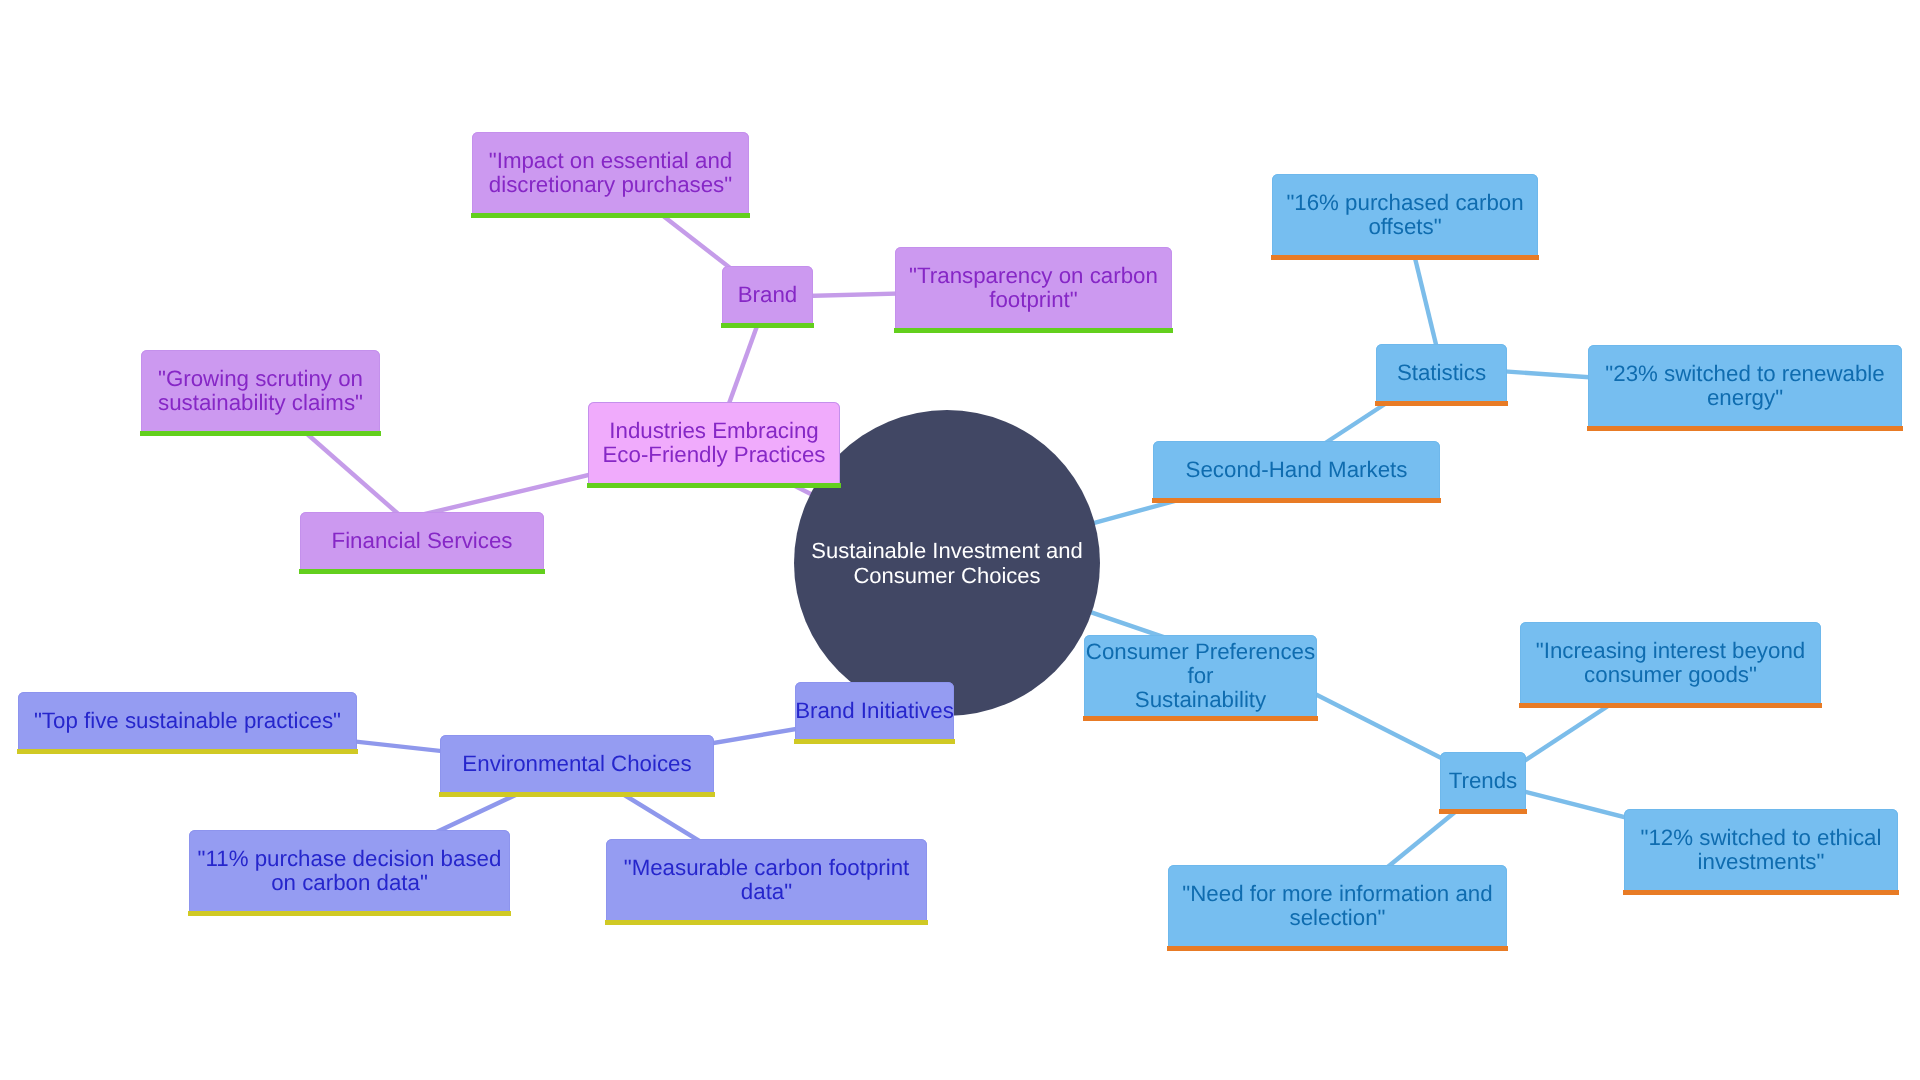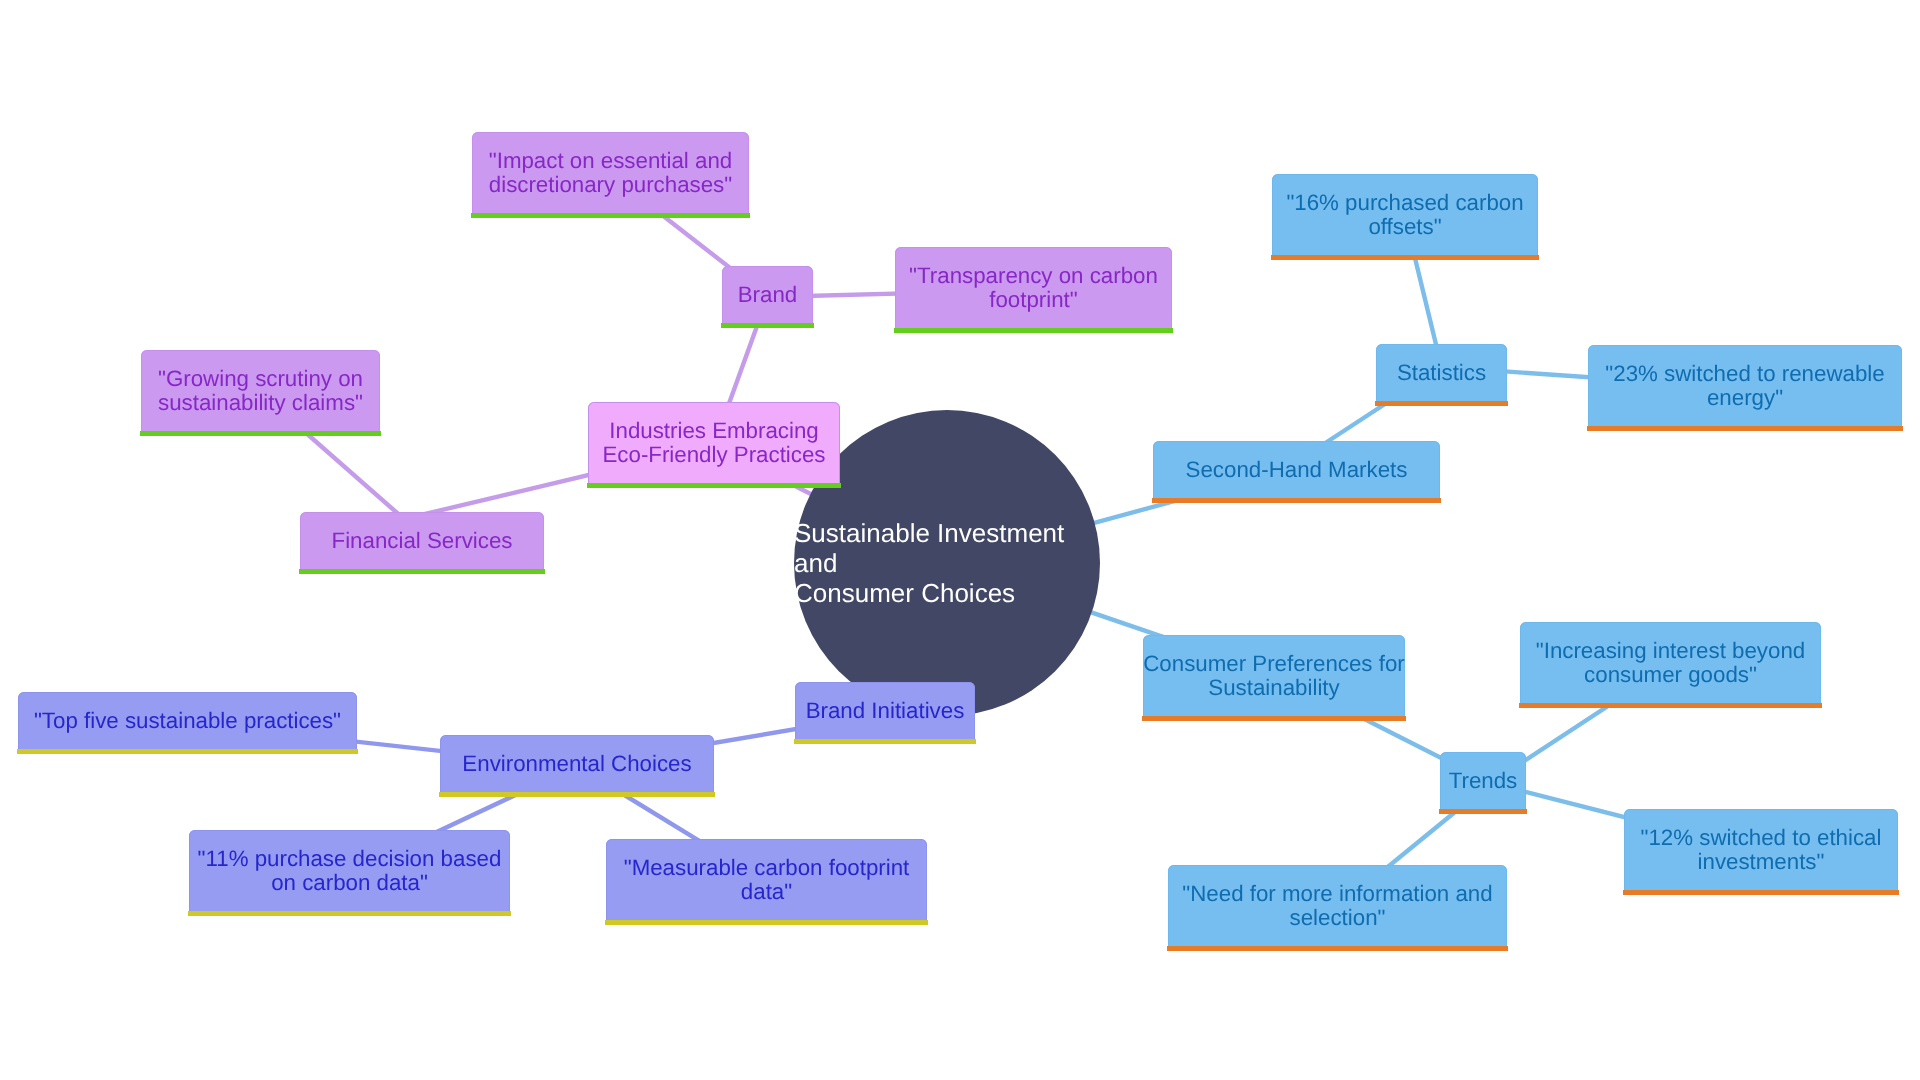--- a/index.html
+++ b/index.html
@@ -14,22 +14,22 @@
   #node-layer{position:absolute;left:0;top:0;width:1920px;height:1080px;}
   .node{position:absolute;box-sizing:border-box;
         display:flex;align-items:center;justify-content:center;
         border-radius:6px;padding-bottom:5px;}
   .node .lbl{display:block;width:100%;text-align:center;
              white-space:pre-line;font-size:22.3px;line-height:24px;}
   .node .accent{position:absolute;left:-1px;bottom:0;height:5px;
                 width:calc(100% + 2px);border-radius:0;}
   .root-node{position:absolute;box-sizing:border-box;border-radius:50%;
              display:flex;align-items:center;justify-content:center;}
-  .root-node .lbl{display:block;width:100%;white-space:pre-line;
-                  font-size:26px;line-height:30px;}
+  .root-node .lbl{display:block;width:100%;text-align:center;white-space:pre-line;
+                  font-size:22px;line-height:25px;}
 </style>
 </head>
 <body>
 
 <div id="stage">
 
   <svg id="edge-layer" viewBox="0 0 1920 1080" width="1920" height="1080">
     <line x1="947" y1="563" x2="714" y2="445" stroke="#c59ce9" stroke-width="4.4" stroke-linecap="butt"></line>
     <line x1="714" y1="445" x2="767.5" y2="297" stroke="#c59ce9" stroke-width="4.4" stroke-linecap="butt"></line>
     <line x1="714" y1="445" x2="404" y2="519" stroke="#c59ce9" stroke-width="4.4" stroke-linecap="butt"></line>
@@ -96,21 +96,21 @@
   </div>
   <div class="node" style="left:1588px;top:345px;width:314px;height:86px;background:#76bef0;box-shadow:inset 0 0 0 1px #6eb8ec;">
     <span class="lbl" style="color:#0f6caf">"23% switched to renewable
 energy"</span>
     <i class="accent" style="background:#e87b25"></i>
   </div>
   <div class="node" style="left:1153px;top:441px;width:287px;height:62px;background:#76bef0;box-shadow:inset 0 0 0 1px #6eb8ec;">
     <span class="lbl" style="color:#0f6caf">Second-Hand Markets</span>
     <i class="accent" style="background:#e87b25"></i>
   </div>
-  <div class="node" style="left:1143px;top:635px;width:262px;height:86px;background:#76bef0;box-shadow:inset 0 0 0 1px #6eb8ec;">
+  <div class="node" style="left:1084px;top:635px;width:233px;height:86px;background:#76bef0;box-shadow:inset 0 0 0 1px #6eb8ec;">
     <span class="lbl" style="color:#0f6caf">Consumer Preferences for
 Sustainability</span>
     <i class="accent" style="background:#e87b25"></i>
   </div>
   <div class="node" style="left:1520px;top:622px;width:301px;height:86px;background:#76bef0;box-shadow:inset 0 0 0 1px #6eb8ec;">
     <span class="lbl" style="color:#0f6caf">"Increasing interest beyond
 consumer goods"</span>
     <i class="accent" style="background:#e87b25"></i>
   </div>
   <div class="node" style="left:1440px;top:752px;width:86px;height:62px;background:#76bef0;box-shadow:inset 0 0 0 1px #6eb8ec;">
@@ -120,21 +120,21 @@
   <div class="node" style="left:1624px;top:809px;width:274px;height:86px;background:#76bef0;box-shadow:inset 0 0 0 1px #6eb8ec;">
     <span class="lbl" style="color:#0f6caf">"12% switched to ethical
 investments"</span>
     <i class="accent" style="background:#e87b25"></i>
   </div>
   <div class="node" style="left:1168px;top:865px;width:339px;height:86px;background:#76bef0;box-shadow:inset 0 0 0 1px #6eb8ec;">
     <span class="lbl" style="color:#0f6caf">"Need for more information and
 selection"</span>
     <i class="accent" style="background:#e87b25"></i>
   </div>
-  <div class="node" style="left:795px;top:682px;width:180px;height:62px;background:#959cf2;box-shadow:inset 0 0 0 1px #8d94ee;">
+  <div class="node" style="left:795px;top:682px;width:159px;height:62px;background:#959cf2;box-shadow:inset 0 0 0 1px #8d94ee;">
     <span class="lbl" style="color:#2626cc">Brand Initiatives</span>
     <i class="accent" style="background:#d0c924"></i>
   </div>
   <div class="node" style="left:440px;top:735px;width:274px;height:62px;background:#959cf2;box-shadow:inset 0 0 0 1px #8d94ee;">
     <span class="lbl" style="color:#2626cc">Environmental Choices</span>
     <i class="accent" style="background:#d0c924"></i>
   </div>
   <div class="node" style="left:18px;top:692px;width:339px;height:62px;background:#959cf2;box-shadow:inset 0 0 0 1px #8d94ee;">
     <span class="lbl" style="color:#2626cc">"Top five sustainable practices"</span>
     <i class="accent" style="background:#d0c924"></i>

